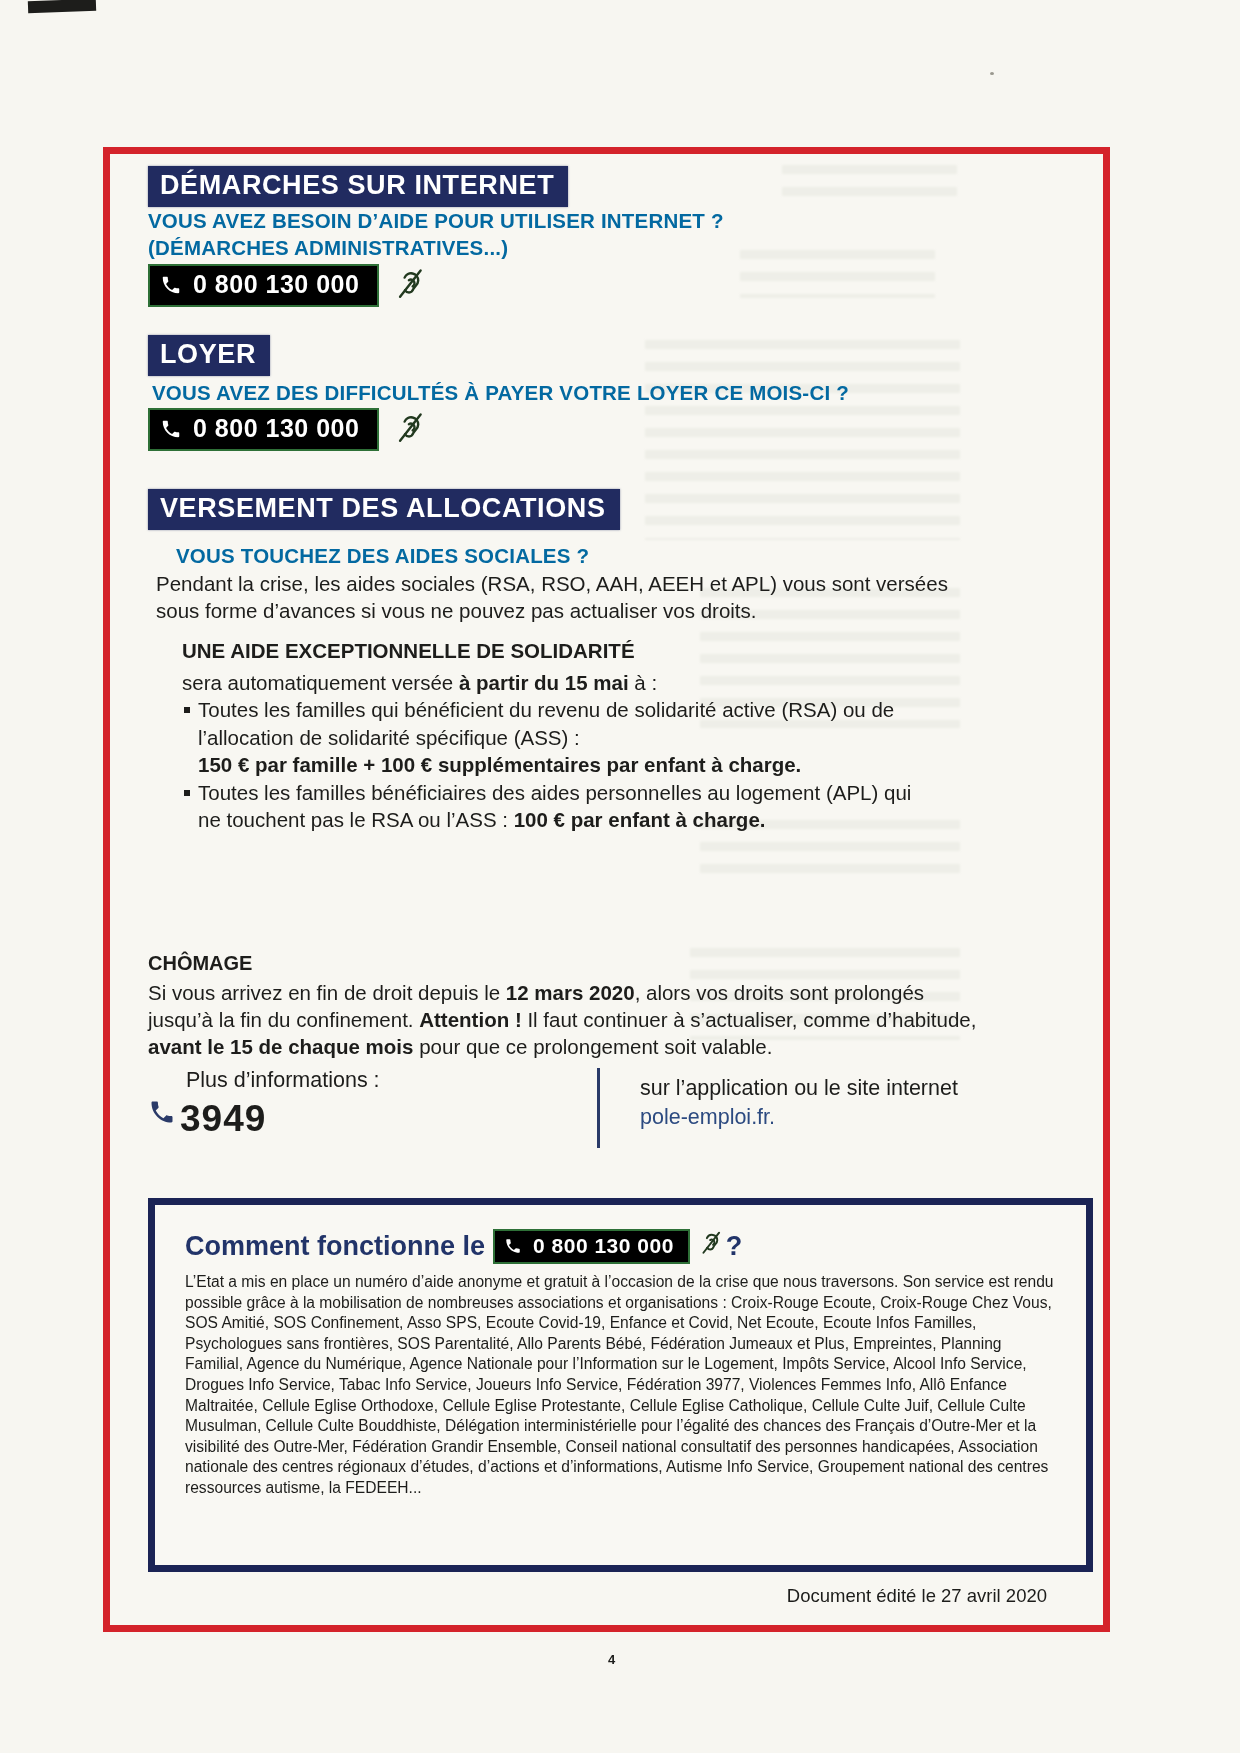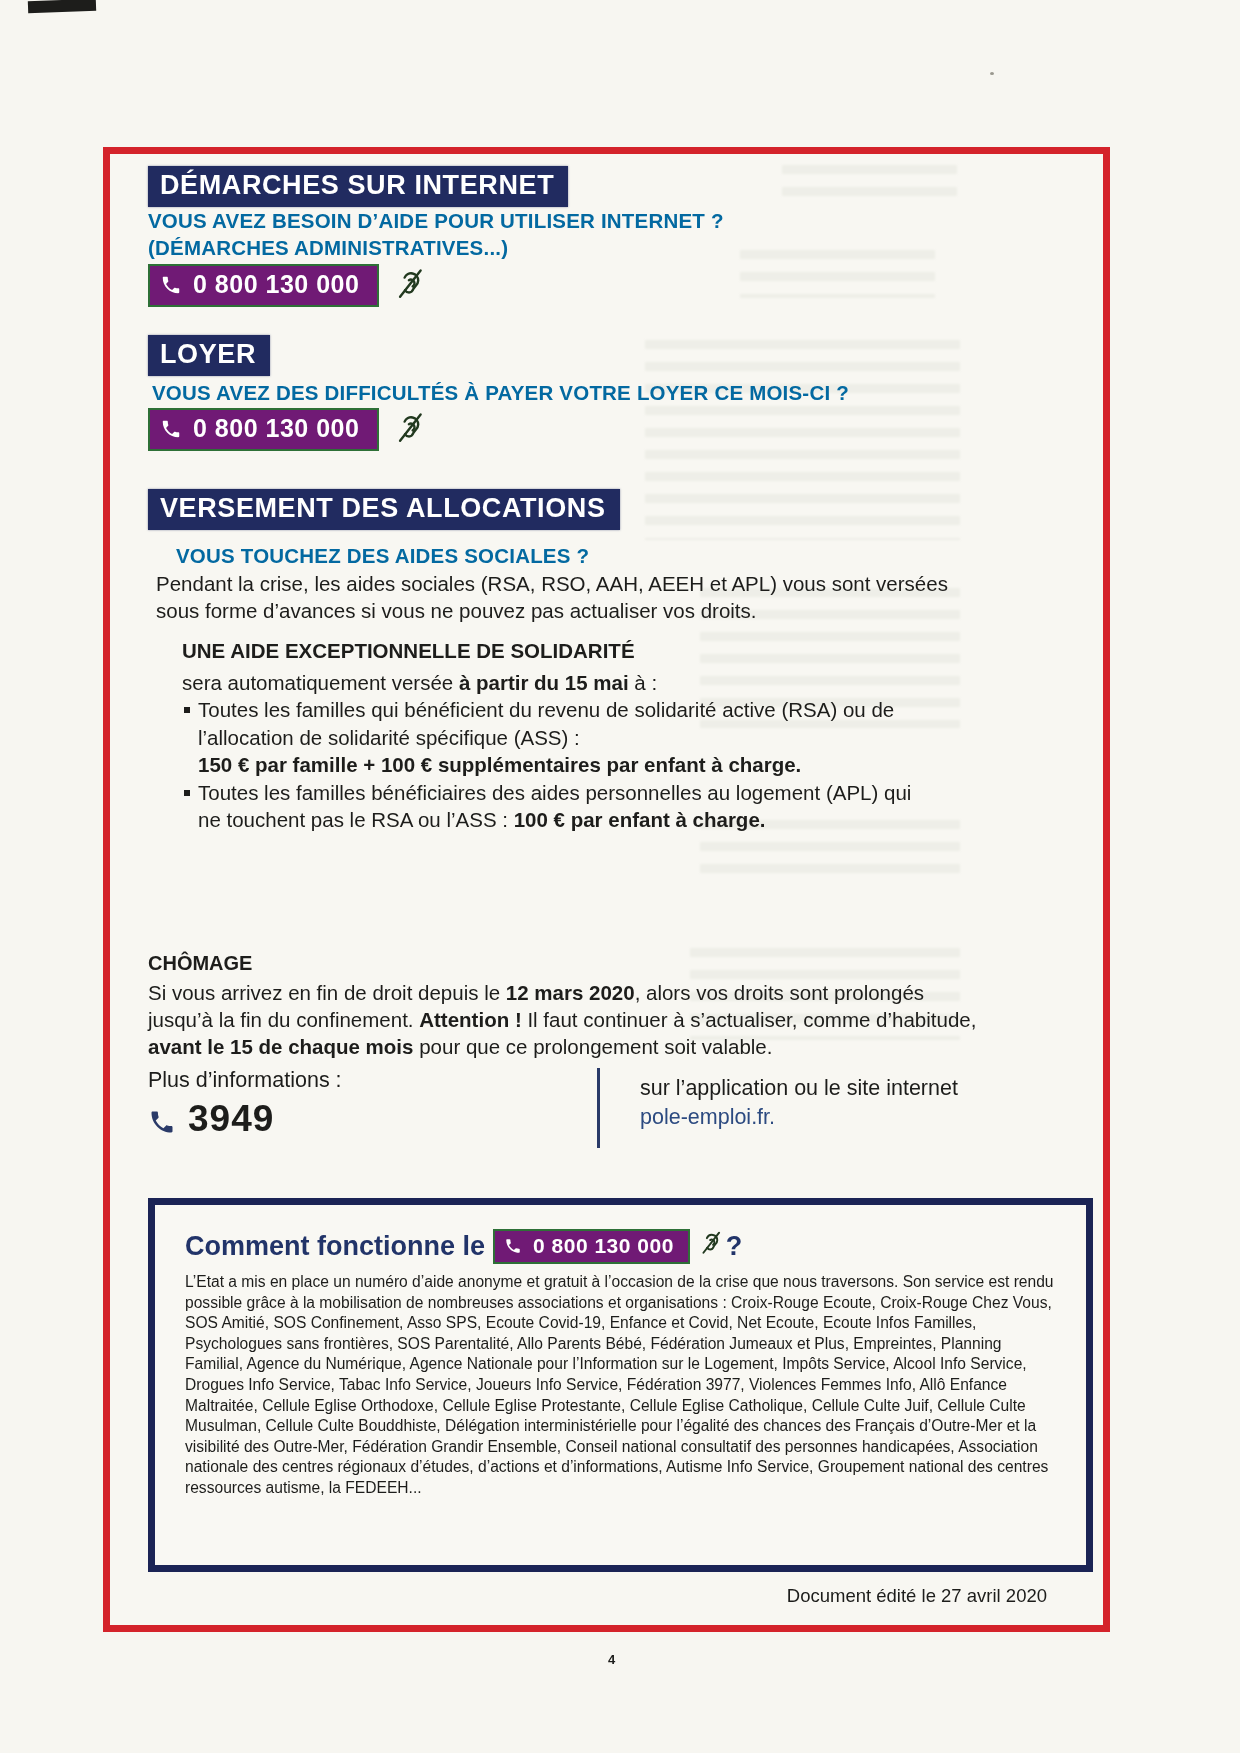--- a/index.html
+++ b/index.html
@@ -35,39 +35,39 @@
     font-weight:bold;font-size:27px;letter-spacing:.6px;
     padding:4px 14px 6px 12px;
     box-shadow:0 0 2px rgba(33,43,96,.5);
   }
   .bold-q{
     position:absolute;font-weight:bold;font-size:20.5px;color:#0369a1;
     letter-spacing:.2px;line-height:27px;
   }
   .phone-badge{
     display:inline-flex;align-items:center;gap:11px;
-    background:#701a75;border:2px solid #2e7037;
+    background:#000000;border:2px solid #2e7037;
     color:#ffffff;font-weight:bold;font-size:25px;letter-spacing:.5px;
     padding:4px 18px 6px 10px;
   }
   .phone-badge svg{display:block;}
   .badge-row{position:absolute;display:flex;align-items:center;gap:14px;}
   .body-text{
     position:absolute;font-size:20.5px;line-height:27px;color:#1d1d1b;
   }
   .aide-block{position:absolute;font-size:20.5px;line-height:27.5px;color:#1d1d1b;}
   .aide-title{font-weight:bold;font-size:20.5px;margin-bottom:4px;}
   .bullet{position:relative;padding-left:16px;}
   .bullet::before{
     content:"";position:absolute;left:2px;top:11px;width:6px;height:6px;background:#1d1d1b;
   }
   strong{font-weight:bold;}
   .chomage-title{font-weight:bold;font-size:20px;margin-bottom:2px;}
-  .infos-label{position:absolute;font-size:21.5px;color:#1d1d1b;}
-  .infos-phone{position:absolute;display:flex;align-items:flex-end;gap:12px;}
+  .infos-label{position:absolute;font-size:21.5px;color:#1d1d1b;margin-left:38px;}
+  .infos-phone{position:absolute;display:flex;align-items:flex-start;gap:4px;}
   .infos-phone .num{font-size:37px;font-weight:bold;color:#1d1d1b;letter-spacing:1px;}
   .infos-divider{position:absolute;width:3px;background:#2a3a68;}
   .infos-right{position:absolute;font-size:21.5px;line-height:29px;color:#1d1d1b;}
   .infos-right .site{color:#2c4a80;}
   .how-box{
     position:absolute;left:148px;top:1198px;width:945px;height:374px;
     border:7px solid #1b2455;box-sizing:border-box;background:#f9f8f3;
   }
   .how-heading{
     display:flex;align-items:center;gap:8px;

